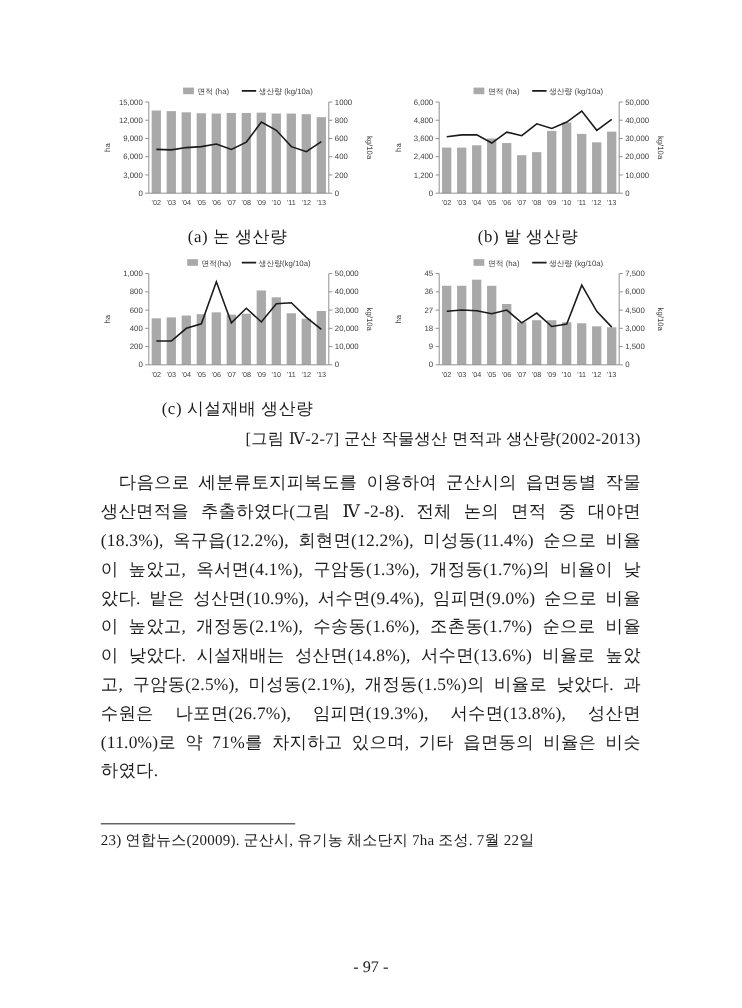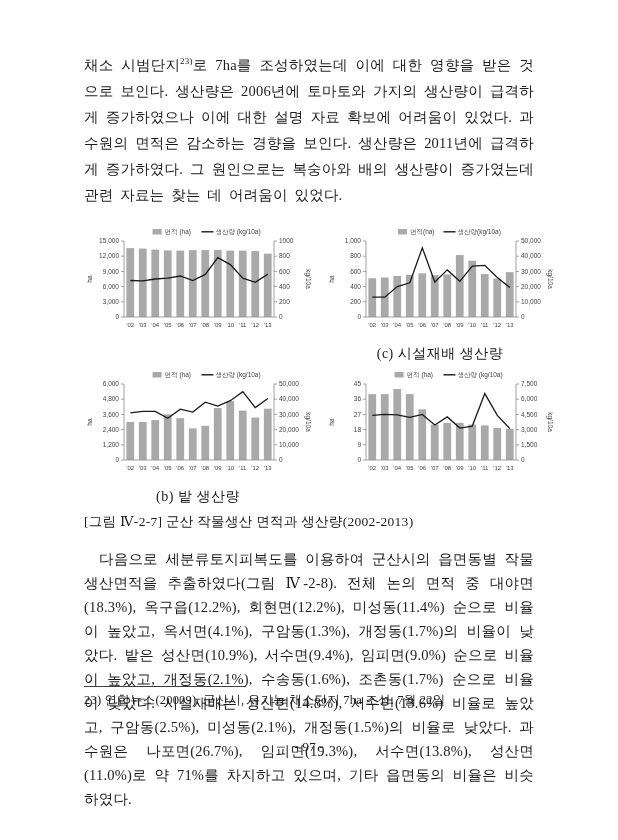--- a/index.html
+++ b/index.html
@@ -32,52 +32,51 @@
     justify-items:center;
   }
   .chart-cell{text-align:center;}
   .chart svg{display:block;}
   .chart-caption{
     font-size:14px;
     margin-top:3px;
     letter-spacing:0.5px;
   }
   .figure-caption{
-    text-align:left;
+    text-align:right;
     font-size:13.5px;
     margin-top:7px;
     letter-spacing:0.3px;
   }
   .footnote-block{
     position:absolute;
     left:84px;top:686px;
     width:450px;
   }
   .footnote-rule{
     width:162px;height:0;
     border-top:1.2px solid #3f3f3f;
     margin-bottom:5px;
   }
   .footnote-text{
     font-size:12.5px;
     letter-spacing:0.2px;
   }
   .page-number{
     position:absolute;
-    left:0;right:0;top:739px;
+    left:0;right:0;top:798px;
     text-align:center;
     font-size:13.5px;
   }
 </style>
 </head>
 <body>
 
 <div class="page">
 
-  <p class="body-text"><span>채소 시범단지</span><sup>23)</sup><span>로 7ha를 조성하였는데 이에 대한 영향을 받은 것으로 보인다. 생산량은 2006년에 토마토와 가지의 생산량이 급격하게 증가하였으나 이에 대한 설명 자료 확보에 어려움이 있었다. 과수원의 면적은 감소하는 경향을 보인다. 생산량은 2011년에 급격하게 증가하였다. 그 원인으로는 복숭아와 배의 생산량이 증가였는데 관련 자료는 찾는 데 어려움이 있었다.</span></p>
 
   <div class="figure-grid">
     <div class="chart-cell">
       <div class="chart">
           <svg viewBox="0 0 228 118" width="228" height="118">
             <rect x="68.59" y="5" width="9" height="5.5" fill="#a9a9a9"></rect>
             <text x="80.59" y="10.3" text-anchor="start" font-size="6.5" fill="#3f3f3f" font-family="&quot;Liberation Sans&quot;,&quot;DejaVu Sans&quot;,sans-serif">면적 (ha)</text>
             <line x1="117.49" y1="7.8" x2="129.49" y2="7.8" stroke="#1a1a1a" stroke-width="1.4"></line>
             <text x="131.49" y="10.3" text-anchor="start" font-size="6.5" fill="#3f3f3f" font-family="&quot;Liberation Sans&quot;,&quot;DejaVu Sans&quot;,sans-serif">생산량 (kg/10a)</text>
             <rect x="42.375" y="24.093333333333334" width="7.75" height="68.90666666666667" fill="#a9a9a9"></rect>
@@ -129,20 +128,86 @@
             <text x="133.75" y="103" text-anchor="middle" font-size="6" fill="#3f3f3f" font-family="&quot;Liberation Sans&quot;,&quot;DejaVu Sans&quot;,sans-serif">'09</text>
             <text x="146.25" y="103" text-anchor="middle" font-size="6" fill="#3f3f3f" font-family="&quot;Liberation Sans&quot;,&quot;DejaVu Sans&quot;,sans-serif">'10</text>
             <text x="158.75" y="103" text-anchor="middle" font-size="6" fill="#3f3f3f" font-family="&quot;Liberation Sans&quot;,&quot;DejaVu Sans&quot;,sans-serif">'11</text>
             <text x="171.25" y="103" text-anchor="middle" font-size="6" fill="#3f3f3f" font-family="&quot;Liberation Sans&quot;,&quot;DejaVu Sans&quot;,sans-serif">'12</text>
             <text x="183.75" y="103" text-anchor="middle" font-size="6" fill="#3f3f3f" font-family="&quot;Liberation Sans&quot;,&quot;DejaVu Sans&quot;,sans-serif">'13</text>
             <text x="8" y="55" text-anchor="middle" font-size="6.5" fill="#3f3f3f" font-family="&quot;Liberation Sans&quot;,&quot;DejaVu Sans&quot;,sans-serif" transform="rotate(-90 8 55)">ha</text>
             <text x="222" y="55" text-anchor="middle" font-size="6.5" fill="#3f3f3f" font-family="&quot;Liberation Sans&quot;,&quot;DejaVu Sans&quot;,sans-serif" transform="rotate(90 222 55)">kg/10a</text>
             <polyline points="46.3,56.5 58.8,56.9 71.3,55.0 83.8,54.2 96.3,52.0 108.8,56.5 121.3,50.4 133.8,33.7 146.3,40.6 158.8,54.2 171.3,58.4 183.8,50.1" fill="none" stroke="#1a1a1a" stroke-width="1.3"></polyline>
           </svg>
         </div>
+      <div class="chart-caption">(a) 논 생산량</div>
+    </div>
+    <div class="chart-cell">
+      <div class="chart">
+          <svg viewBox="0 0 228 118" width="228" height="118">
+            <rect x="68.59" y="5" width="9" height="5.5" fill="#a9a9a9"></rect>
+            <text x="80.59" y="10.3" text-anchor="start" font-size="6.5" fill="#3f3f3f" font-family="&quot;Liberation Sans&quot;,&quot;DejaVu Sans&quot;,sans-serif">면적 (ha)</text>
+            <line x1="117.49" y1="7.8" x2="129.49" y2="7.8" stroke="#1a1a1a" stroke-width="1.4"></line>
+            <text x="131.49" y="10.3" text-anchor="start" font-size="6.5" fill="#3f3f3f" font-family="&quot;Liberation Sans&quot;,&quot;DejaVu Sans&quot;,sans-serif">생산량 (kg/10a)</text>
+            <rect x="42.375" y="55" width="7.75" height="38" fill="#a9a9a9"></rect>
+            <rect x="54.875" y="55" width="7.75" height="38" fill="#a9a9a9"></rect>
+            <rect x="67.375" y="53.1" width="7.75" height="39.9" fill="#a9a9a9"></rect>
+            <rect x="79.875" y="47.4" width="7.75" height="45.6" fill="#a9a9a9"></rect>
+            <rect x="92.375" y="51.199999999999996" width="7.75" height="41.800000000000004" fill="#a9a9a9"></rect>
+            <rect x="104.875" y="61.33333333333333" width="7.75" height="31.666666666666668" fill="#a9a9a9"></rect>
+            <rect x="117.375" y="58.8" width="7.75" height="34.2" fill="#a9a9a9"></rect>
+            <rect x="129.875" y="41.06666666666666" width="7.75" height="51.93333333333334" fill="#a9a9a9"></rect>
+            <rect x="142.375" y="34.1" width="7.75" height="58.9" fill="#a9a9a9"></rect>
+            <rect x="154.875" y="43.6" width="7.75" height="49.4" fill="#a9a9a9"></rect>
+            <rect x="167.375" y="50.56666666666666" width="7.75" height="42.43333333333334" fill="#a9a9a9"></rect>
+            <rect x="179.875" y="41.699999999999996" width="7.75" height="51.300000000000004" fill="#a9a9a9"></rect>
+            <line x1="40" y1="17" x2="40" y2="93" stroke="#8c8c8c" stroke-width="0.8"></line>
+            <line x1="190" y1="17" x2="190" y2="93" stroke="#8c8c8c" stroke-width="0.8"></line>
+            <line x1="40" y1="93" x2="190" y2="93" stroke="#8c8c8c" stroke-width="0.8"></line>
+            <line x1="37" y1="93" x2="40" y2="93" stroke="#8c8c8c" stroke-width="0.8"></line>
+            <text x="35" y="95.2" text-anchor="end" font-size="6.5" fill="#3f3f3f" font-family="&quot;Liberation Sans&quot;,&quot;DejaVu Sans&quot;,sans-serif">0</text>
+            <line x1="37" y1="77.8" x2="40" y2="77.8" stroke="#8c8c8c" stroke-width="0.8"></line>
+            <text x="35" y="80" text-anchor="end" font-size="6.5" fill="#3f3f3f" font-family="&quot;Liberation Sans&quot;,&quot;DejaVu Sans&quot;,sans-serif">1,200</text>
+            <line x1="37" y1="62.6" x2="40" y2="62.6" stroke="#8c8c8c" stroke-width="0.8"></line>
+            <text x="35" y="64.8" text-anchor="end" font-size="6.5" fill="#3f3f3f" font-family="&quot;Liberation Sans&quot;,&quot;DejaVu Sans&quot;,sans-serif">2,400</text>
+            <line x1="37" y1="47.4" x2="40" y2="47.4" stroke="#8c8c8c" stroke-width="0.8"></line>
+            <text x="35" y="49.6" text-anchor="end" font-size="6.5" fill="#3f3f3f" font-family="&quot;Liberation Sans&quot;,&quot;DejaVu Sans&quot;,sans-serif">3,600</text>
+            <line x1="37" y1="32.2" x2="40" y2="32.2" stroke="#8c8c8c" stroke-width="0.8"></line>
+            <text x="35" y="34.400000000000006" text-anchor="end" font-size="6.5" fill="#3f3f3f" font-family="&quot;Liberation Sans&quot;,&quot;DejaVu Sans&quot;,sans-serif">4,800</text>
+            <line x1="37" y1="17" x2="40" y2="17" stroke="#8c8c8c" stroke-width="0.8"></line>
+            <text x="35" y="19.2" text-anchor="end" font-size="6.5" fill="#3f3f3f" font-family="&quot;Liberation Sans&quot;,&quot;DejaVu Sans&quot;,sans-serif">6,000</text>
+            <line x1="190" y1="93" x2="193" y2="93" stroke="#8c8c8c" stroke-width="0.8"></line>
+            <text x="195" y="95.2" text-anchor="start" font-size="6.5" fill="#3f3f3f" font-family="&quot;Liberation Sans&quot;,&quot;DejaVu Sans&quot;,sans-serif">0</text>
+            <line x1="190" y1="77.8" x2="193" y2="77.8" stroke="#8c8c8c" stroke-width="0.8"></line>
+            <text x="195" y="80" text-anchor="start" font-size="6.5" fill="#3f3f3f" font-family="&quot;Liberation Sans&quot;,&quot;DejaVu Sans&quot;,sans-serif">10,000</text>
+            <line x1="190" y1="62.6" x2="193" y2="62.6" stroke="#8c8c8c" stroke-width="0.8"></line>
+            <text x="195" y="64.8" text-anchor="start" font-size="6.5" fill="#3f3f3f" font-family="&quot;Liberation Sans&quot;,&quot;DejaVu Sans&quot;,sans-serif">20,000</text>
+            <line x1="190" y1="47.4" x2="193" y2="47.4" stroke="#8c8c8c" stroke-width="0.8"></line>
+            <text x="195" y="49.6" text-anchor="start" font-size="6.5" fill="#3f3f3f" font-family="&quot;Liberation Sans&quot;,&quot;DejaVu Sans&quot;,sans-serif">30,000</text>
+            <line x1="190" y1="32.2" x2="193" y2="32.2" stroke="#8c8c8c" stroke-width="0.8"></line>
+            <text x="195" y="34.400000000000006" text-anchor="start" font-size="6.5" fill="#3f3f3f" font-family="&quot;Liberation Sans&quot;,&quot;DejaVu Sans&quot;,sans-serif">40,000</text>
+            <line x1="190" y1="17" x2="193" y2="17" stroke="#8c8c8c" stroke-width="0.8"></line>
+            <text x="195" y="19.2" text-anchor="start" font-size="6.5" fill="#3f3f3f" font-family="&quot;Liberation Sans&quot;,&quot;DejaVu Sans&quot;,sans-serif">50,000</text>
+            <text x="46.25" y="103" text-anchor="middle" font-size="6" fill="#3f3f3f" font-family="&quot;Liberation Sans&quot;,&quot;DejaVu Sans&quot;,sans-serif">'02</text>
+            <text x="58.75" y="103" text-anchor="middle" font-size="6" fill="#3f3f3f" font-family="&quot;Liberation Sans&quot;,&quot;DejaVu Sans&quot;,sans-serif">'03</text>
+            <text x="71.25" y="103" text-anchor="middle" font-size="6" fill="#3f3f3f" font-family="&quot;Liberation Sans&quot;,&quot;DejaVu Sans&quot;,sans-serif">'04</text>
+            <text x="83.75" y="103" text-anchor="middle" font-size="6" fill="#3f3f3f" font-family="&quot;Liberation Sans&quot;,&quot;DejaVu Sans&quot;,sans-serif">'05</text>
+            <text x="96.25" y="103" text-anchor="middle" font-size="6" fill="#3f3f3f" font-family="&quot;Liberation Sans&quot;,&quot;DejaVu Sans&quot;,sans-serif">'06</text>
+            <text x="108.75" y="103" text-anchor="middle" font-size="6" fill="#3f3f3f" font-family="&quot;Liberation Sans&quot;,&quot;DejaVu Sans&quot;,sans-serif">'07</text>
+            <text x="121.25" y="103" text-anchor="middle" font-size="6" fill="#3f3f3f" font-family="&quot;Liberation Sans&quot;,&quot;DejaVu Sans&quot;,sans-serif">'08</text>
+            <text x="133.75" y="103" text-anchor="middle" font-size="6" fill="#3f3f3f" font-family="&quot;Liberation Sans&quot;,&quot;DejaVu Sans&quot;,sans-serif">'09</text>
+            <text x="146.25" y="103" text-anchor="middle" font-size="6" fill="#3f3f3f" font-family="&quot;Liberation Sans&quot;,&quot;DejaVu Sans&quot;,sans-serif">'10</text>
+            <text x="158.75" y="103" text-anchor="middle" font-size="6" fill="#3f3f3f" font-family="&quot;Liberation Sans&quot;,&quot;DejaVu Sans&quot;,sans-serif">'11</text>
+            <text x="171.25" y="103" text-anchor="middle" font-size="6" fill="#3f3f3f" font-family="&quot;Liberation Sans&quot;,&quot;DejaVu Sans&quot;,sans-serif">'12</text>
+            <text x="183.75" y="103" text-anchor="middle" font-size="6" fill="#3f3f3f" font-family="&quot;Liberation Sans&quot;,&quot;DejaVu Sans&quot;,sans-serif">'13</text>
+            <text x="8" y="55" text-anchor="middle" font-size="6.5" fill="#3f3f3f" font-family="&quot;Liberation Sans&quot;,&quot;DejaVu Sans&quot;,sans-serif" transform="rotate(-90 8 55)">ha</text>
+            <text x="222" y="55" text-anchor="middle" font-size="6.5" fill="#3f3f3f" font-family="&quot;Liberation Sans&quot;,&quot;DejaVu Sans&quot;,sans-serif" transform="rotate(90 222 55)">kg/10a</text>
+            <polyline points="46.3,45.9 58.8,44.4 71.3,44.4 83.8,51.2 96.3,42.1 108.8,45.1 121.3,35.2 133.8,39.0 146.3,33.7 158.8,24.6 171.3,40.6 183.8,31.4" fill="none" stroke="#1a1a1a" stroke-width="1.3"></polyline>
+          </svg>
+        </div>
+      <div class="chart-caption">(b) 밭 생산량</div>
     </div>
     <div class="chart-cell">
       <div class="chart">
           <svg viewBox="0 0 228 118" width="228" height="118">
             <rect x="71.97" y="5" width="9" height="5.5" fill="#a9a9a9"></rect>
             <text x="83.97" y="10.3" text-anchor="start" font-size="6.5" fill="#3f3f3f" font-family="&quot;Liberation Sans&quot;,&quot;DejaVu Sans&quot;,sans-serif">면적(ha)</text>
             <line x1="117.49" y1="7.8" x2="129.49" y2="7.8" stroke="#1a1a1a" stroke-width="1.4"></line>
             <text x="131.49" y="10.3" text-anchor="start" font-size="6.5" fill="#3f3f3f" font-family="&quot;Liberation Sans&quot;,&quot;DejaVu Sans&quot;,sans-serif">생산량(kg/10a)</text>
             <rect x="42.375" y="54.24" width="7.75" height="38.76" fill="#a9a9a9"></rect>
             <rect x="54.875" y="53.48" width="7.75" height="39.52" fill="#a9a9a9"></rect>
@@ -202,85 +267,20 @@
         </div>
       <div class="chart-caption">(c) 시설재배 생산량</div>
     </div>
     <div class="chart-cell">
       <div class="chart">
           <svg viewBox="0 0 228 118" width="228" height="118">
             <rect x="68.59" y="5" width="9" height="5.5" fill="#a9a9a9"></rect>
             <text x="80.59" y="10.3" text-anchor="start" font-size="6.5" fill="#3f3f3f" font-family="&quot;Liberation Sans&quot;,&quot;DejaVu Sans&quot;,sans-serif">면적 (ha)</text>
             <line x1="117.49" y1="7.8" x2="129.49" y2="7.8" stroke="#1a1a1a" stroke-width="1.4"></line>
             <text x="131.49" y="10.3" text-anchor="start" font-size="6.5" fill="#3f3f3f" font-family="&quot;Liberation Sans&quot;,&quot;DejaVu Sans&quot;,sans-serif">생산량 (kg/10a)</text>
-            <rect x="42.375" y="55" width="7.75" height="38" fill="#a9a9a9"></rect>
-            <rect x="54.875" y="55" width="7.75" height="38" fill="#a9a9a9"></rect>
-            <rect x="67.375" y="53.1" width="7.75" height="39.9" fill="#a9a9a9"></rect>
-            <rect x="79.875" y="47.4" width="7.75" height="45.6" fill="#a9a9a9"></rect>
-            <rect x="92.375" y="51.199999999999996" width="7.75" height="41.800000000000004" fill="#a9a9a9"></rect>
-            <rect x="104.875" y="61.33333333333333" width="7.75" height="31.666666666666668" fill="#a9a9a9"></rect>
-            <rect x="117.375" y="58.8" width="7.75" height="34.2" fill="#a9a9a9"></rect>
-            <rect x="129.875" y="41.06666666666666" width="7.75" height="51.93333333333334" fill="#a9a9a9"></rect>
-            <rect x="142.375" y="34.1" width="7.75" height="58.9" fill="#a9a9a9"></rect>
-            <rect x="154.875" y="43.6" width="7.75" height="49.4" fill="#a9a9a9"></rect>
-            <rect x="167.375" y="50.56666666666666" width="7.75" height="42.43333333333334" fill="#a9a9a9"></rect>
-            <rect x="179.875" y="41.699999999999996" width="7.75" height="51.300000000000004" fill="#a9a9a9"></rect>
-            <line x1="40" y1="17" x2="40" y2="93" stroke="#8c8c8c" stroke-width="0.8"></line>
-            <line x1="190" y1="17" x2="190" y2="93" stroke="#8c8c8c" stroke-width="0.8"></line>
-            <line x1="40" y1="93" x2="190" y2="93" stroke="#8c8c8c" stroke-width="0.8"></line>
-            <line x1="37" y1="93" x2="40" y2="93" stroke="#8c8c8c" stroke-width="0.8"></line>
-            <text x="35" y="95.2" text-anchor="end" font-size="6.5" fill="#3f3f3f" font-family="&quot;Liberation Sans&quot;,&quot;DejaVu Sans&quot;,sans-serif">0</text>
-            <line x1="37" y1="77.8" x2="40" y2="77.8" stroke="#8c8c8c" stroke-width="0.8"></line>
-            <text x="35" y="80" text-anchor="end" font-size="6.5" fill="#3f3f3f" font-family="&quot;Liberation Sans&quot;,&quot;DejaVu Sans&quot;,sans-serif">1,200</text>
-            <line x1="37" y1="62.6" x2="40" y2="62.6" stroke="#8c8c8c" stroke-width="0.8"></line>
-            <text x="35" y="64.8" text-anchor="end" font-size="6.5" fill="#3f3f3f" font-family="&quot;Liberation Sans&quot;,&quot;DejaVu Sans&quot;,sans-serif">2,400</text>
-            <line x1="37" y1="47.4" x2="40" y2="47.4" stroke="#8c8c8c" stroke-width="0.8"></line>
-            <text x="35" y="49.6" text-anchor="end" font-size="6.5" fill="#3f3f3f" font-family="&quot;Liberation Sans&quot;,&quot;DejaVu Sans&quot;,sans-serif">3,600</text>
-            <line x1="37" y1="32.2" x2="40" y2="32.2" stroke="#8c8c8c" stroke-width="0.8"></line>
-            <text x="35" y="34.400000000000006" text-anchor="end" font-size="6.5" fill="#3f3f3f" font-family="&quot;Liberation Sans&quot;,&quot;DejaVu Sans&quot;,sans-serif">4,800</text>
-            <line x1="37" y1="17" x2="40" y2="17" stroke="#8c8c8c" stroke-width="0.8"></line>
-            <text x="35" y="19.2" text-anchor="end" font-size="6.5" fill="#3f3f3f" font-family="&quot;Liberation Sans&quot;,&quot;DejaVu Sans&quot;,sans-serif">6,000</text>
-            <line x1="190" y1="93" x2="193" y2="93" stroke="#8c8c8c" stroke-width="0.8"></line>
-            <text x="195" y="95.2" text-anchor="start" font-size="6.5" fill="#3f3f3f" font-family="&quot;Liberation Sans&quot;,&quot;DejaVu Sans&quot;,sans-serif">0</text>
-            <line x1="190" y1="77.8" x2="193" y2="77.8" stroke="#8c8c8c" stroke-width="0.8"></line>
-            <text x="195" y="80" text-anchor="start" font-size="6.5" fill="#3f3f3f" font-family="&quot;Liberation Sans&quot;,&quot;DejaVu Sans&quot;,sans-serif">10,000</text>
-            <line x1="190" y1="62.6" x2="193" y2="62.6" stroke="#8c8c8c" stroke-width="0.8"></line>
-            <text x="195" y="64.8" text-anchor="start" font-size="6.5" fill="#3f3f3f" font-family="&quot;Liberation Sans&quot;,&quot;DejaVu Sans&quot;,sans-serif">20,000</text>
-            <line x1="190" y1="47.4" x2="193" y2="47.4" stroke="#8c8c8c" stroke-width="0.8"></line>
-            <text x="195" y="49.6" text-anchor="start" font-size="6.5" fill="#3f3f3f" font-family="&quot;Liberation Sans&quot;,&quot;DejaVu Sans&quot;,sans-serif">30,000</text>
-            <line x1="190" y1="32.2" x2="193" y2="32.2" stroke="#8c8c8c" stroke-width="0.8"></line>
-            <text x="195" y="34.400000000000006" text-anchor="start" font-size="6.5" fill="#3f3f3f" font-family="&quot;Liberation Sans&quot;,&quot;DejaVu Sans&quot;,sans-serif">40,000</text>
-            <line x1="190" y1="17" x2="193" y2="17" stroke="#8c8c8c" stroke-width="0.8"></line>
-            <text x="195" y="19.2" text-anchor="start" font-size="6.5" fill="#3f3f3f" font-family="&quot;Liberation Sans&quot;,&quot;DejaVu Sans&quot;,sans-serif">50,000</text>
-            <text x="46.25" y="103" text-anchor="middle" font-size="6" fill="#3f3f3f" font-family="&quot;Liberation Sans&quot;,&quot;DejaVu Sans&quot;,sans-serif">'02</text>
-            <text x="58.75" y="103" text-anchor="middle" font-size="6" fill="#3f3f3f" font-family="&quot;Liberation Sans&quot;,&quot;DejaVu Sans&quot;,sans-serif">'03</text>
-            <text x="71.25" y="103" text-anchor="middle" font-size="6" fill="#3f3f3f" font-family="&quot;Liberation Sans&quot;,&quot;DejaVu Sans&quot;,sans-serif">'04</text>
-            <text x="83.75" y="103" text-anchor="middle" font-size="6" fill="#3f3f3f" font-family="&quot;Liberation Sans&quot;,&quot;DejaVu Sans&quot;,sans-serif">'05</text>
-            <text x="96.25" y="103" text-anchor="middle" font-size="6" fill="#3f3f3f" font-family="&quot;Liberation Sans&quot;,&quot;DejaVu Sans&quot;,sans-serif">'06</text>
-            <text x="108.75" y="103" text-anchor="middle" font-size="6" fill="#3f3f3f" font-family="&quot;Liberation Sans&quot;,&quot;DejaVu Sans&quot;,sans-serif">'07</text>
-            <text x="121.25" y="103" text-anchor="middle" font-size="6" fill="#3f3f3f" font-family="&quot;Liberation Sans&quot;,&quot;DejaVu Sans&quot;,sans-serif">'08</text>
-            <text x="133.75" y="103" text-anchor="middle" font-size="6" fill="#3f3f3f" font-family="&quot;Liberation Sans&quot;,&quot;DejaVu Sans&quot;,sans-serif">'09</text>
-            <text x="146.25" y="103" text-anchor="middle" font-size="6" fill="#3f3f3f" font-family="&quot;Liberation Sans&quot;,&quot;DejaVu Sans&quot;,sans-serif">'10</text>
-            <text x="158.75" y="103" text-anchor="middle" font-size="6" fill="#3f3f3f" font-family="&quot;Liberation Sans&quot;,&quot;DejaVu Sans&quot;,sans-serif">'11</text>
-            <text x="171.25" y="103" text-anchor="middle" font-size="6" fill="#3f3f3f" font-family="&quot;Liberation Sans&quot;,&quot;DejaVu Sans&quot;,sans-serif">'12</text>
-            <text x="183.75" y="103" text-anchor="middle" font-size="6" fill="#3f3f3f" font-family="&quot;Liberation Sans&quot;,&quot;DejaVu Sans&quot;,sans-serif">'13</text>
-            <text x="8" y="55" text-anchor="middle" font-size="6.5" fill="#3f3f3f" font-family="&quot;Liberation Sans&quot;,&quot;DejaVu Sans&quot;,sans-serif" transform="rotate(-90 8 55)">ha</text>
-            <text x="222" y="55" text-anchor="middle" font-size="6.5" fill="#3f3f3f" font-family="&quot;Liberation Sans&quot;,&quot;DejaVu Sans&quot;,sans-serif" transform="rotate(90 222 55)">kg/10a</text>
-            <polyline points="46.3,45.9 58.8,44.4 71.3,44.4 83.8,51.2 96.3,42.1 108.8,45.1 121.3,35.2 133.8,39.0 146.3,33.7 158.8,24.6 171.3,40.6 183.8,31.4" fill="none" stroke="#1a1a1a" stroke-width="1.3"></polyline>
-          </svg>
-        </div>
-      <div class="chart-caption">(b) 밭 생산량</div>
-    </div>
-    <div class="chart-cell">
-      <div class="chart">
-          <svg viewBox="0 0 228 118" width="228" height="118">
-            <rect x="68.59" y="5" width="9" height="5.5" fill="#a9a9a9"></rect>
-            <text x="80.59" y="10.3" text-anchor="start" font-size="6.5" fill="#3f3f3f" font-family="&quot;Liberation Sans&quot;,&quot;DejaVu Sans&quot;,sans-serif">면적 (ha)</text>
-            <line x1="117.49" y1="7.8" x2="129.49" y2="7.8" stroke="#1a1a1a" stroke-width="1.4"></line>
-            <text x="131.49" y="10.3" text-anchor="start" font-size="6.5" fill="#3f3f3f" font-family="&quot;Liberation Sans&quot;,&quot;DejaVu Sans&quot;,sans-serif">생산량 (kg/10a)</text>
             <rect x="42.375" y="27.133333333333326" width="7.75" height="65.86666666666667" fill="#a9a9a9"></rect>
             <rect x="54.875" y="27.133333333333326" width="7.75" height="65.86666666666667" fill="#a9a9a9"></rect>
             <rect x="67.375" y="22.066666666666663" width="7.75" height="70.93333333333334" fill="#a9a9a9"></rect>
             <rect x="79.875" y="27.133333333333326" width="7.75" height="65.86666666666667" fill="#a9a9a9"></rect>
             <rect x="92.375" y="42.333333333333336" width="7.75" height="50.666666666666664" fill="#a9a9a9"></rect>
             <rect x="104.875" y="57.53333333333333" width="7.75" height="35.46666666666667" fill="#a9a9a9"></rect>
             <rect x="117.375" y="55.84444444444445" width="7.75" height="37.15555555555555" fill="#a9a9a9"></rect>
             <rect x="129.875" y="55.84444444444445" width="7.75" height="37.15555555555555" fill="#a9a9a9"></rect>
             <rect x="142.375" y="57.53333333333333" width="7.75" height="35.46666666666667" fill="#a9a9a9"></rect>
             <rect x="154.875" y="58.37777777777778" width="7.75" height="34.62222222222222" fill="#a9a9a9"></rect>

